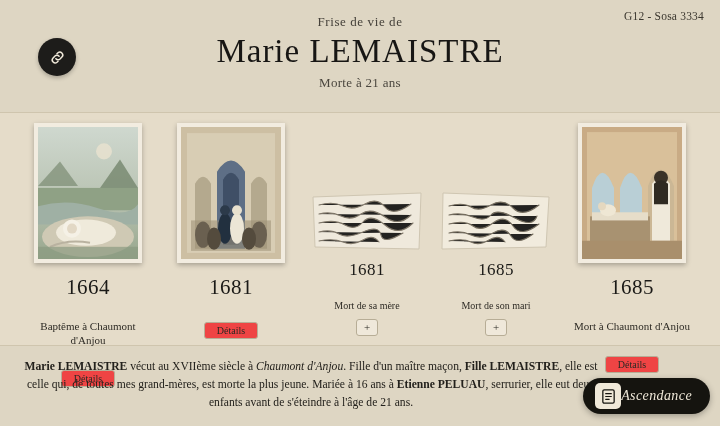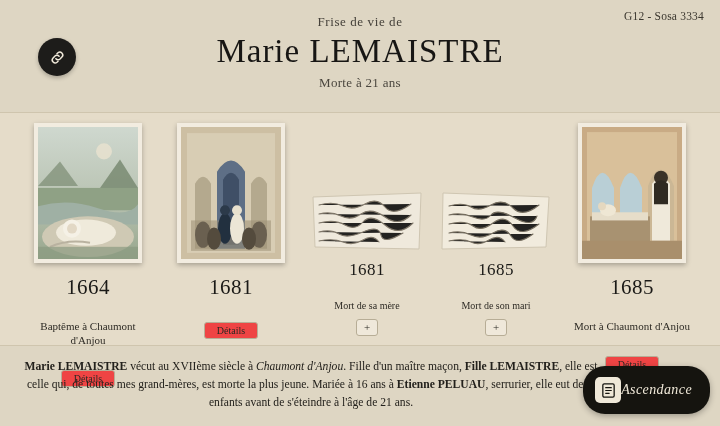--- a/index.html
+++ b/index.html
@@ -173,21 +173,21 @@
     max-width: 600px;
     margin: 0 auto;
   }
   .bio b { font-weight: bold; }
   .bio i { font-style: italic; }
 
   .asc-btn {
     position: absolute;
     right: 10px;
     bottom: 14px;
-    height: 48px;
+    height: 36px;
     border-radius: 22px;
     background: #15140f;
     color: #efe8d8;
     display: flex;
     align-items: center;
     padding: 0 18px 0 12px;
     cursor: pointer;
     box-shadow: 0 2px 6px rgba(0,0,0,0.3);
   }
   .asc-btn .doc-ico {

